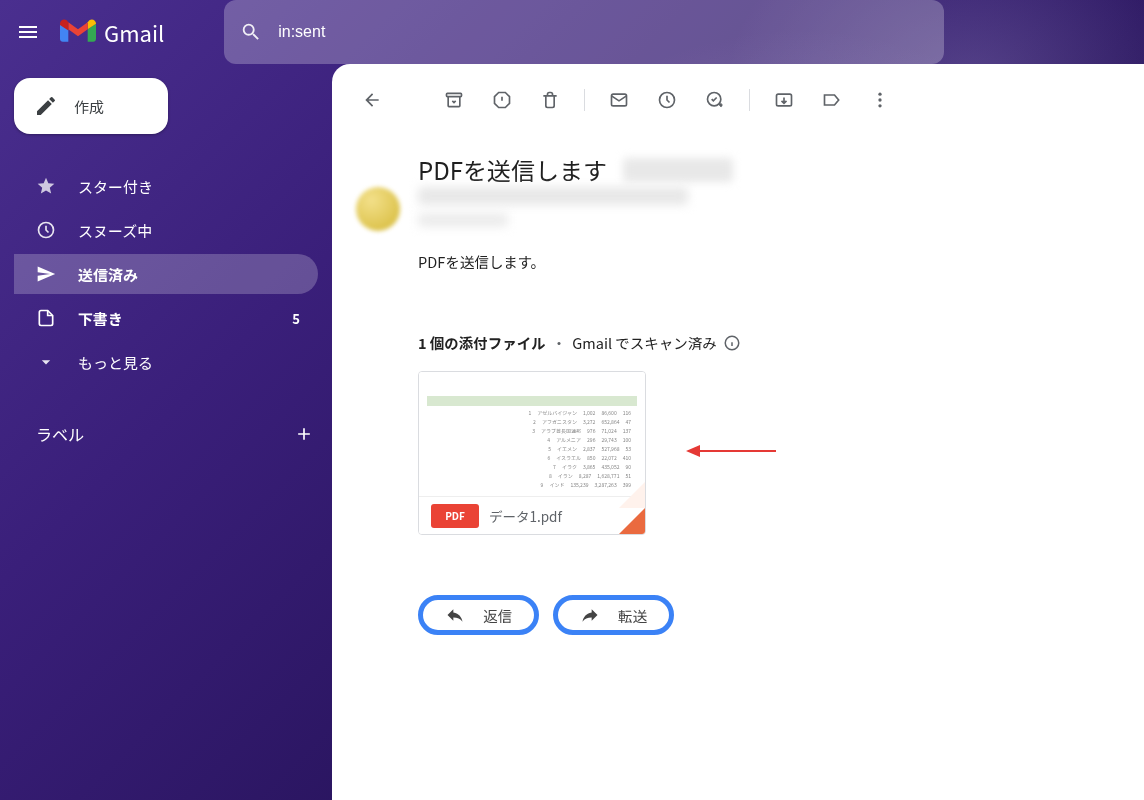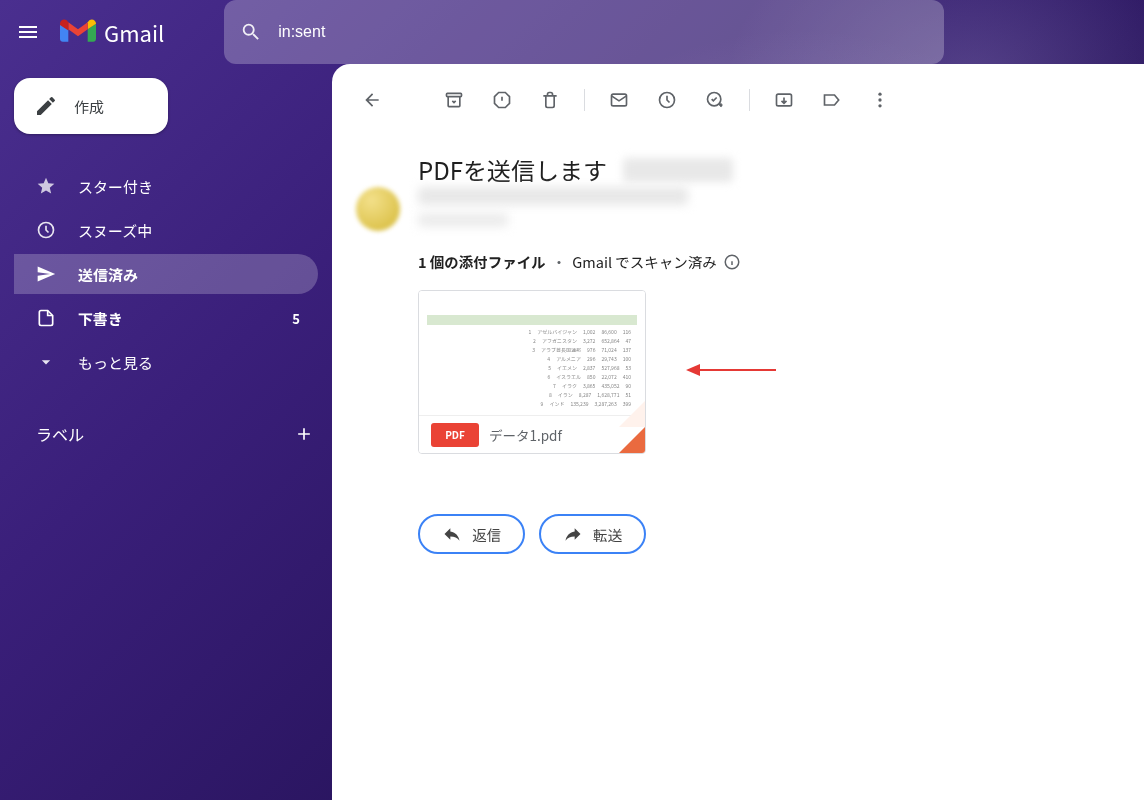--- a/index.html
+++ b/index.html
@@ -117,23 +117,23 @@
 .pdf-badge { background: #ea4335; color: #fff; font-size: 10px; font-weight: 700; width: 48px; height: 24px; display: flex; align-items: center; justify-content: center; border-radius: 3px; }
 .fname { font-size: 13.5px; color: #5f6368; }
 .fold { position: absolute; right: 0; bottom: 0; width: 0; height: 0; border-left: 26px solid transparent; border-bottom: 26px solid #ea6a3f; }
 .fold::after { content: ''; position: absolute; right: 0; top: 0; border-left: 26px solid transparent; border-bottom: 26px solid #fff2ec; transform: translateY(-26px); }
 
 .arrow { color: #e53935; }
 .arrow svg { width: 90px; height: 24px; }
 
 .actions { display: flex; gap: 14px; margin-top: 60px; }
 .act-btn {
-  border: 2px solid #3b82f6; border-radius: 22px;
+  border: 5px solid #3b82f6; border-radius: 22px;
   height: 40px; padding: 0 22px;
-  display: flex; align-items: center; gap: 10px;
+  display: flex; align-items: center; gap: 18px;
   font-size: 14.5px; color: #444; cursor: pointer;
 }
 .act-btn svg { width: 20px; height: 20px; }
 </style>
 </head>
 <body>
 
 <div class="bg-overlay"></div>
 
 <div class="header">
@@ -286,20 +286,21 @@
       </div>
 
       <div class="sender">
         <div class="avatar"></div>
         <div class="sender-lines">
           <div class="l1"></div>
           <div class="l2"></div>
         </div>
       </div>
 
+      <div class="body">PDFを送信します。</div>
 
       <div class="attach-head">
         <span class="bold">1 個の添付ファイル</span>
         <span class="sep">・</span>
         <span>Gmail でスキャン済み</span>
         <svg class="info" viewBox="0 0 24 24" fill="none" stroke="currentColor" stroke-width="2">
             <circle cx="12" cy="12" r="9"></circle>
             <path d="M12 8h.01M12 11v5"></path>
           </svg>
       </div>

